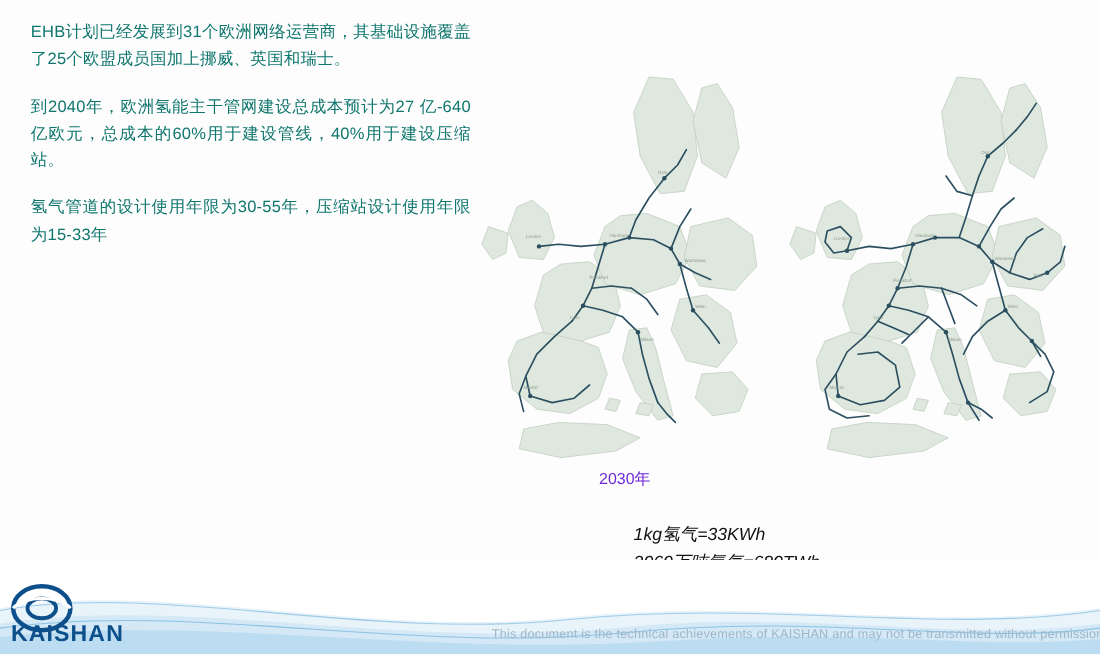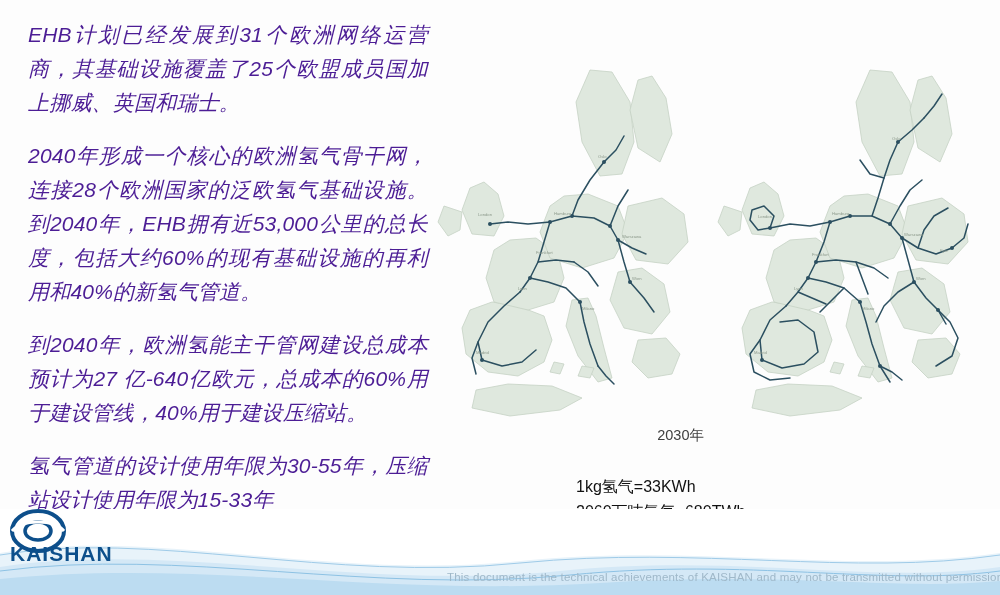--- a/index.html
+++ b/index.html
@@ -22,27 +22,26 @@
     overflow: hidden;
   }
   
   .text-col {
     position: absolute;
     left: 28px;
     top: 18px;
     width: 400px;
   }
   .para {
-    font-size: 21px;
+    font-size: 15px;
     line-height: 1.62;
-    color: #4c1d95;
+    color: #0f766e;
     margin: 0 0 19px 0;
     letter-spacing: 0.2px;
     text-align: justify;
-    font-style: italic;
   }
   .para:last-child { margin-bottom: 16px; }
 
   
   .maps {
     position: absolute;
     left: 432px;
     top: 10px;
     width: 560px;
     height: 450px;
@@ -59,33 +58,34 @@
   .map-canvas {
     position: absolute;
     left: 0; top: 0;
     width: 272px;
     height: 415px;
   }
   .map-caption {
     position: absolute;
     top: 416px;
     width: 272px;
-    text-align: right;
+    text-align: center;
     font-size: 14.5px;
-    color: #404040;
+    color: #6d28d9;
   }
 
   
   .notes {
     position: absolute;
     left: 576px;
     top: 475px;
     font-size: 16px;
     line-height: 1.55;
     color: #111;
+    font-style: italic;
   }
   .notes div { white-space: nowrap; }
 
   
   .wave-band {
     position: absolute;
     left: 0;
     bottom: 0;
     width: 1000px;
     height: 86px;
@@ -98,34 +98,33 @@
     font-size: 11.5px;
     color: #9fb8c9;
     letter-spacing: 0.2px;
     z-index: 5;
     white-space: nowrap;
   }
   
   .logo {
     position: absolute;
     left: 8px;
-    bottom: 30px;
+    bottom: 8px;
     width: 148px;
     height: 62px;
     z-index: 6;
   }
 </style>
 </head>
 <body>
 
 <div class="slide">
 
   <div class="text-col">
     <p class="para">EHB计划已经发展到31个欧洲网络运营商，其基础设施覆盖了25个欧盟成员国加上挪威、英国和瑞士。</p>
-    <p class="para">2040年形成一个核心的欧洲氢气骨干网，连接28个欧洲国家的泛欧氢气基础设施。到2040年，EHB拥有近53,000公里的总长度，包括大约60%的现有基础设施的再利用和40%的新氢气管道。</p>
     <p class="para">到2040年，欧洲氢能主干管网建设总成本预计为27 亿-640亿欧元，总成本的60%用于建设管线，40%用于建设压缩站。</p>
     <p class="para">氢气管道的设计使用年限为30-55年，压缩站设计使用年限为15-33年</p>
   </div>
 
   <div class="maps">
 
     <div class="map-block left">
       <svg class="map-canvas" viewBox="0 0 272 415">
 
         <g fill="#dfe8de" stroke="#c5d2c4" stroke-width="0.8">

